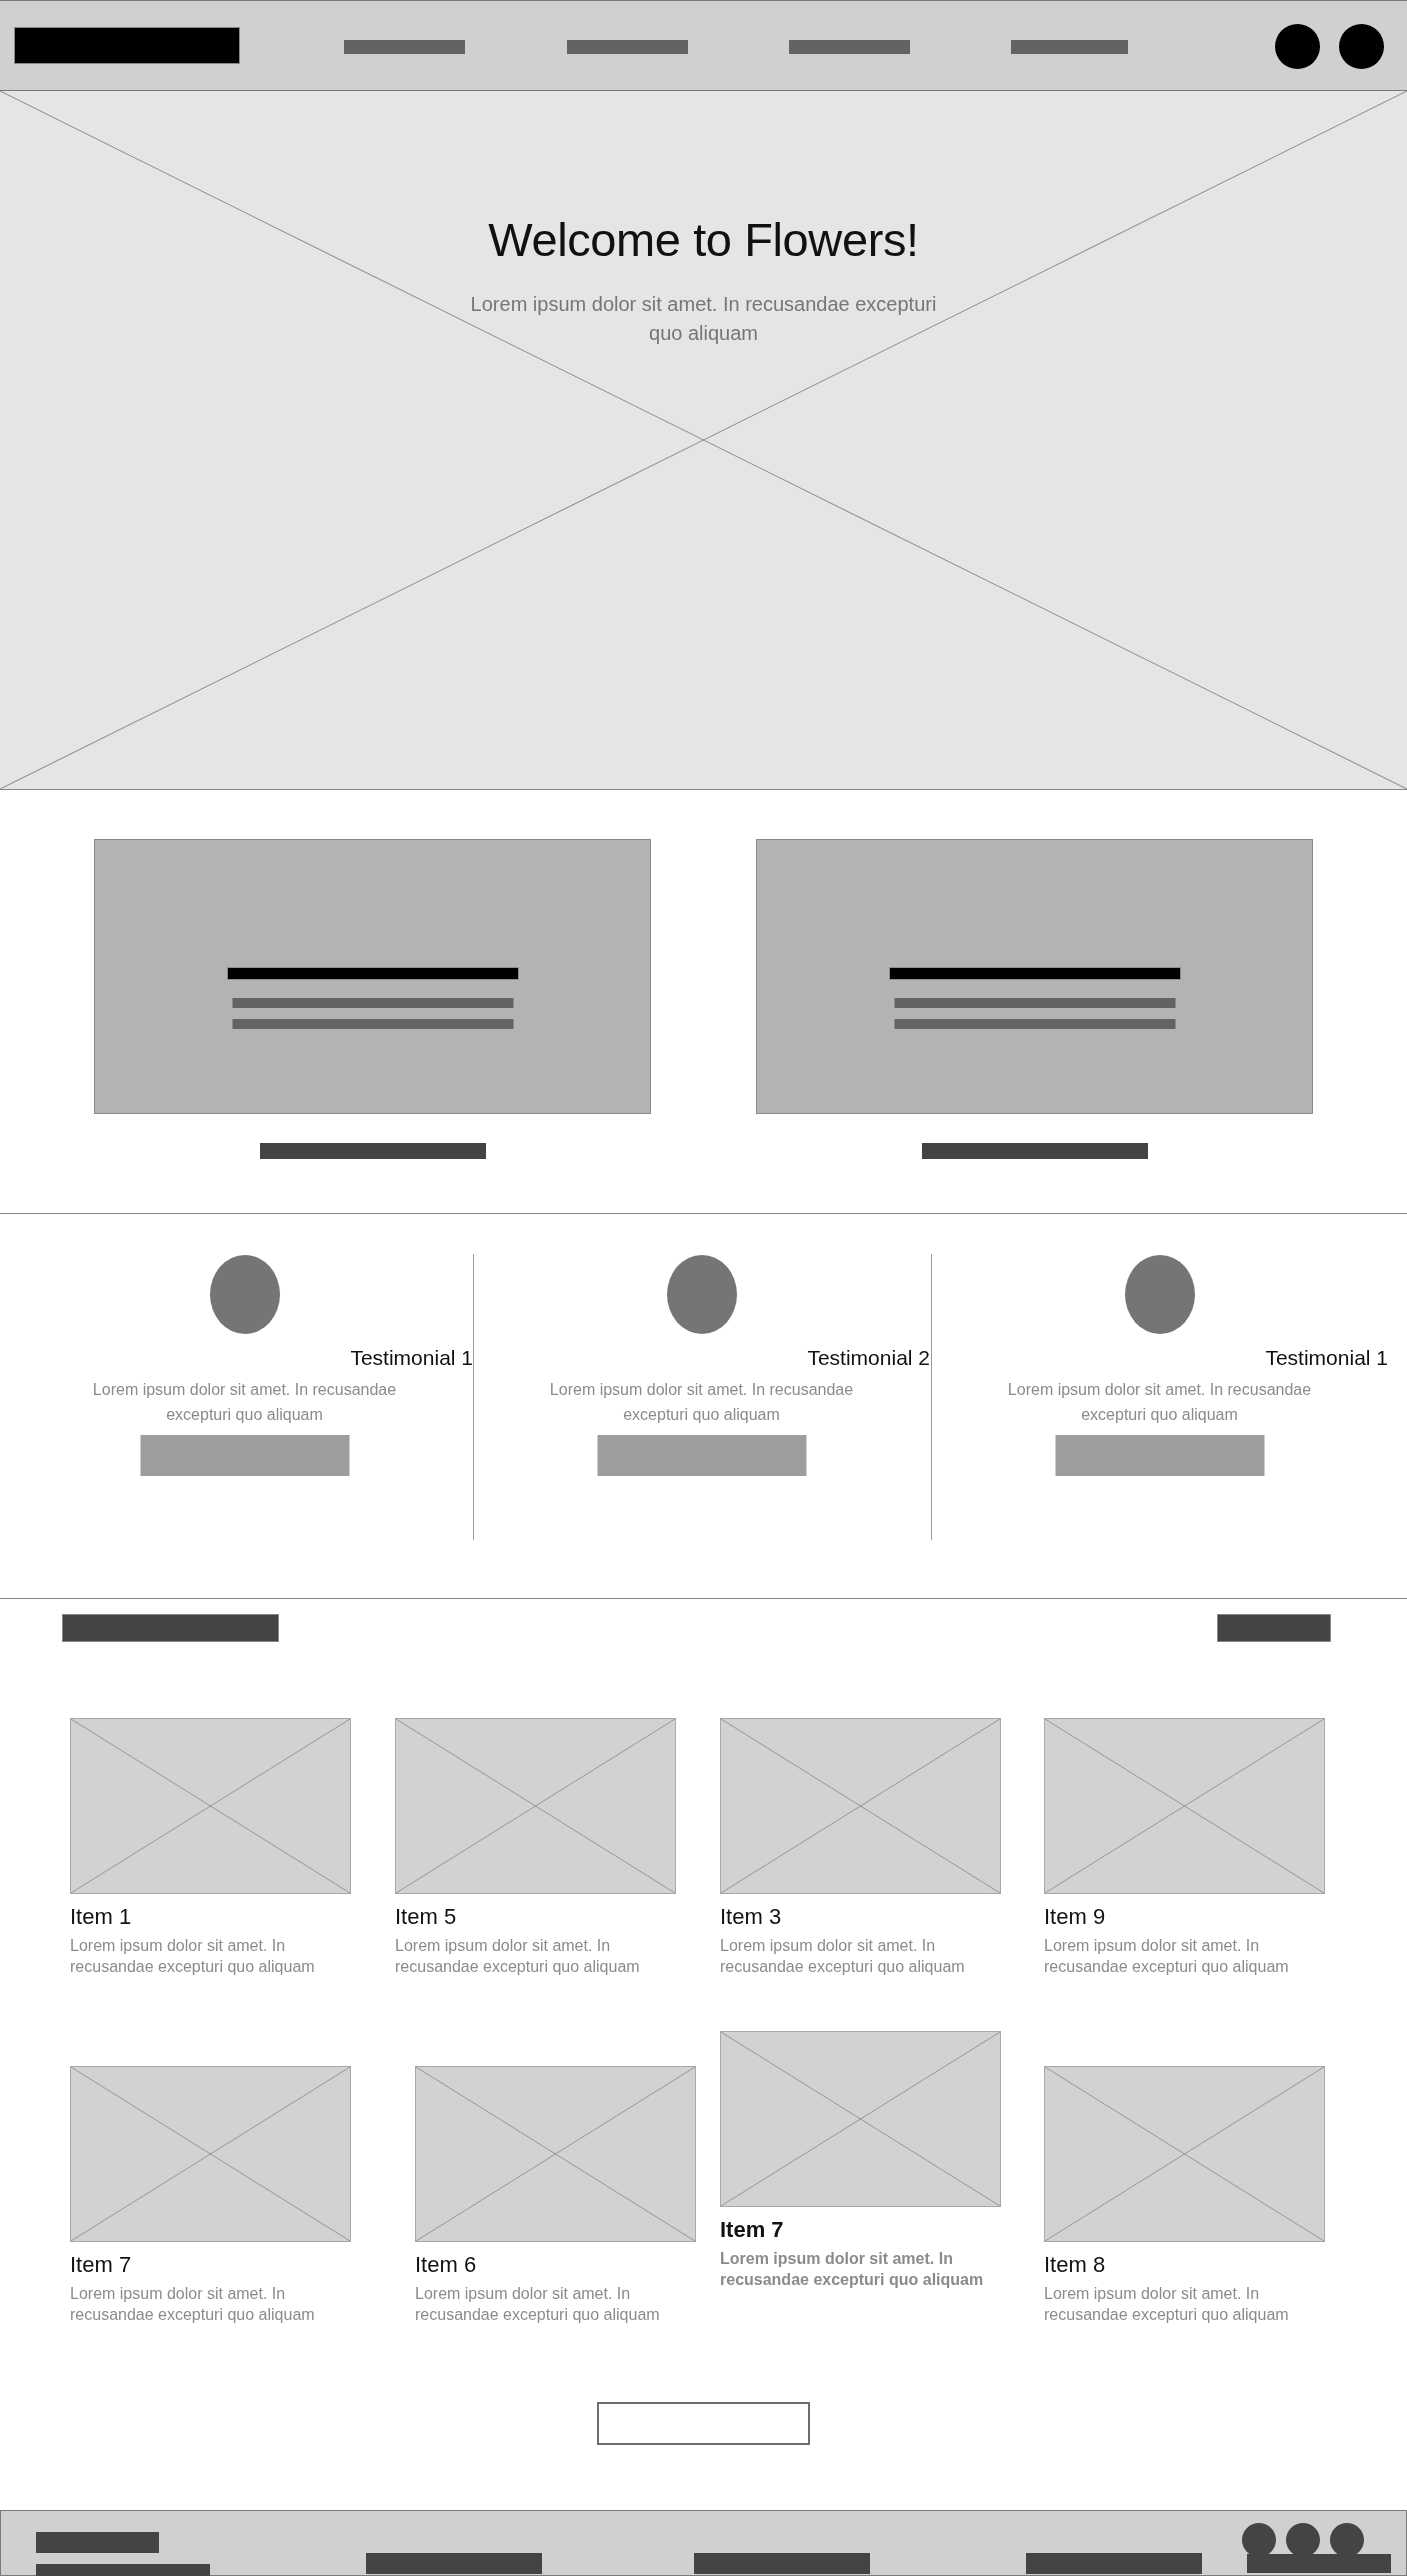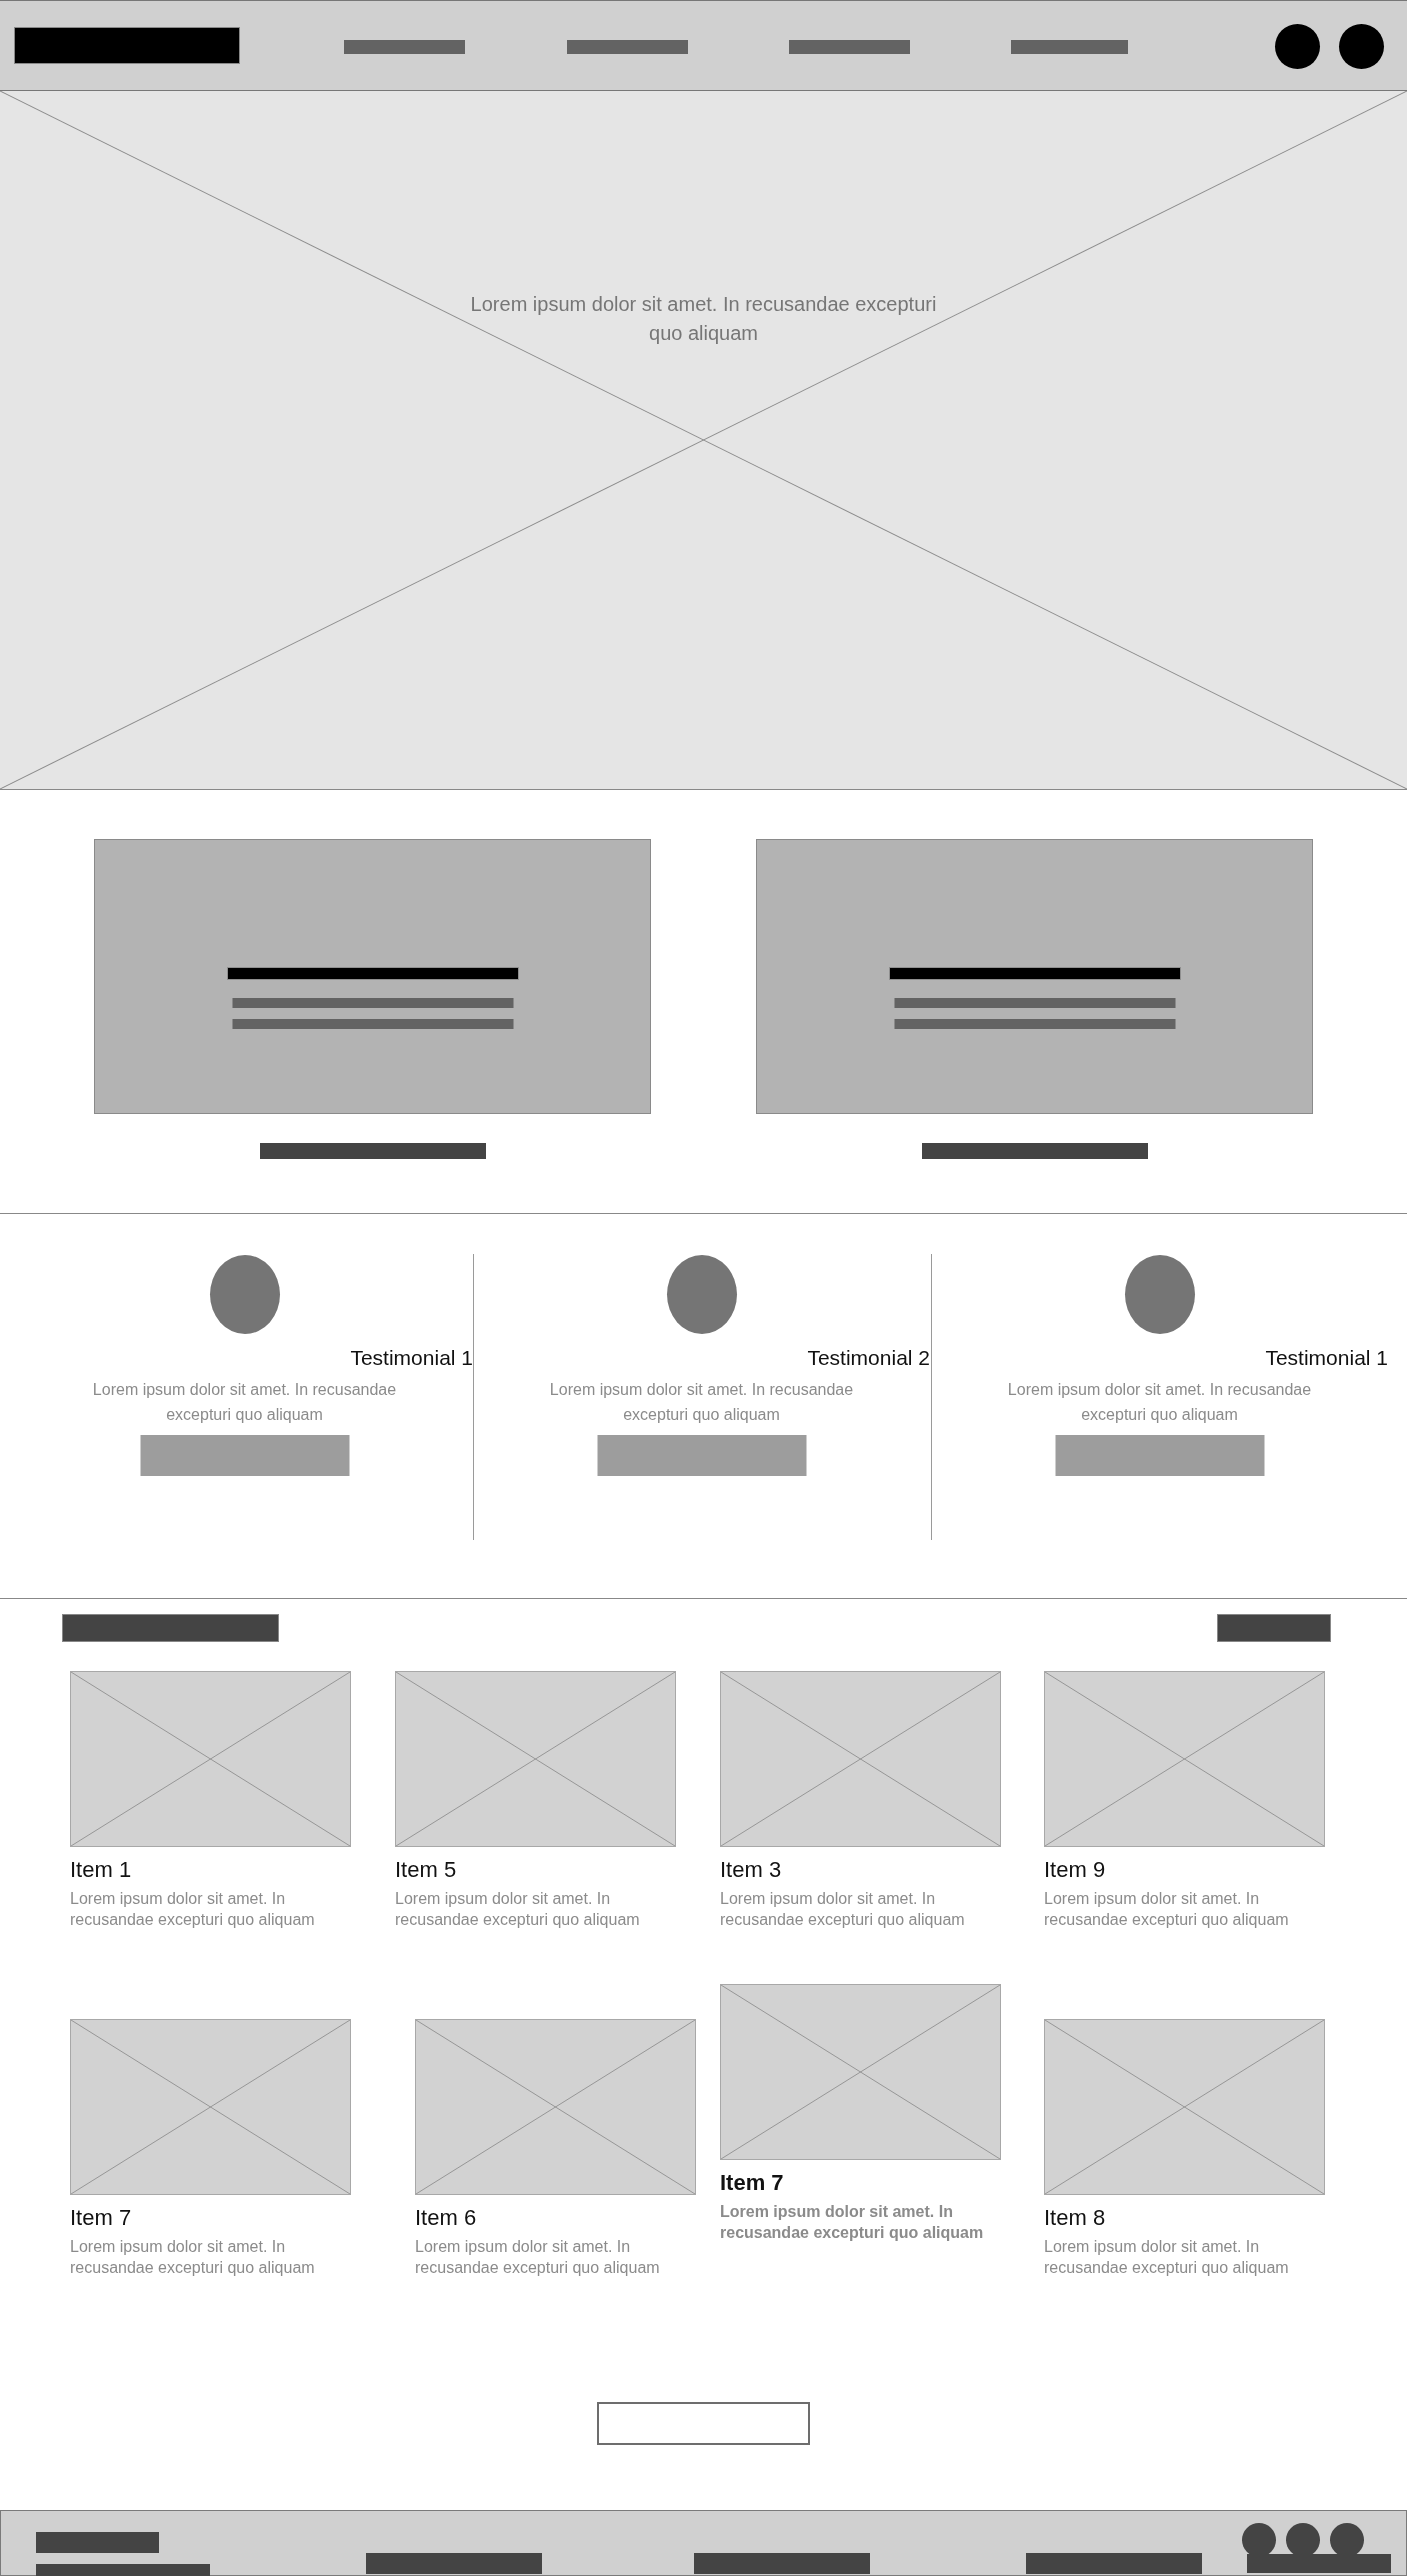--- a/index.html
+++ b/index.html
@@ -197,20 +197,21 @@
     position: absolute;
     left: 1217px; top: 1614px;
     width: 114px; height: 28px;
     background: #444444;
     border: 0.7px solid #888;
   }
 
   .item {
     position: absolute;
     width: 281px;
+    margin-top: 47px;
   }
   .item-img {
     position: relative;
     width: 281px; height: 176px;
     background: #d2d2d2;
     border: 0.7px solid #a8a8a8;
   }
   .item-img svg { position: absolute; inset: 0; width: 100%; height: 100%; }
   .item-title {
     margin-top: 10.3px;
@@ -275,20 +276,21 @@
 
     <div class="header-avatar header-avatar-1"></div>
     <div class="header-avatar header-avatar-2"></div>
   </div>
 
   <div class="hero">
     <svg class="hero-cross" viewBox="0 0 1920 954" preserveAspectRatio="none">
       <line x1="0" y1="0" x2="1920" y2="954" stroke="#8d8d8d" stroke-width="1.4"></line>
       <line x1="1920" y1="0" x2="0" y2="954" stroke="#8d8d8d" stroke-width="1.4"></line>
     </svg>
+    <div class="hero-title">Welcome to Flowers!</div>
     <div class="hero-sub">Lorem ipsum dolor sit amet. In recusandae excepturi quo aliquam</div>
   </div>
 
   <div class="features">
 
     <div class="fcard fcard-1">
       <div class="fcard-box">
         <div class="fcard-title-bar"></div>
         <div class="fcard-line fcard-line-1"></div>
         <div class="fcard-line fcard-line-2"></div>

